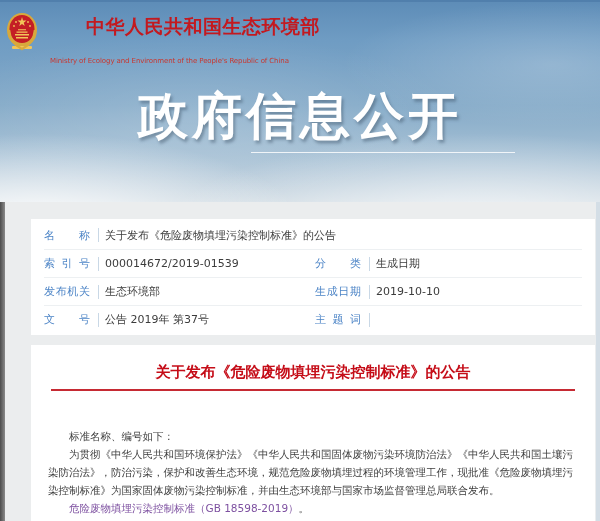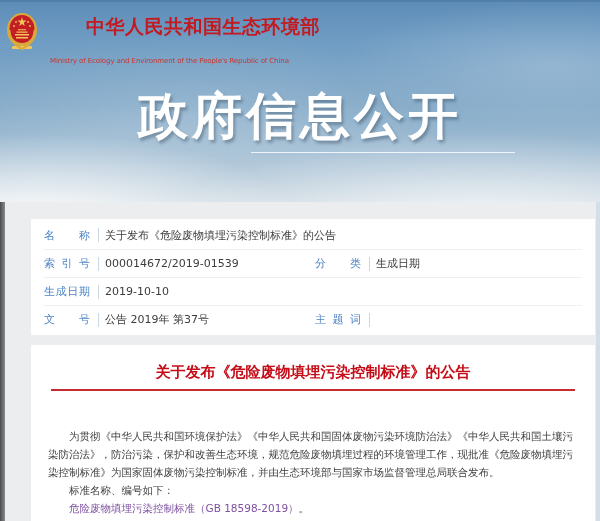--- a/index.html
+++ b/index.html
@@ -115,20 +115,25 @@
       <span class="val">000014672/2019-01539</span>
     </div>
     <div class="cell cell-r">
       <span class="lbl">分类</span>
       <span class="vsep"></span>
       <span class="val">生成日期</span>
     </div>
   </div>
 
   <div class="irow">
+    <div class="cell cell-l">
+      <span class="lbl">发布机关</span>
+      <span class="vsep"></span>
+      <span class="val">生态环境部</span>
+    </div>
     <div class="cell cell-r">
       <span class="lbl">生成日期</span>
       <span class="vsep"></span>
       <span class="val">2019-10-10</span>
     </div>
   </div>
 
   <div class="irow">
     <div class="cell cell-l">
       <span class="lbl">文号</span>
@@ -141,17 +146,17 @@
       <span class="val"></span>
     </div>
   </div>
 
 </div>
 
 <div class="card card-article">
   <div class="a-title">关于发布《危险废物填埋污染控制标准》的公告</div>
   <div class="a-underline"></div>
   <div class="a-body">
+    <p>标准名称、编号如下：</p>
     <p>为贯彻《中华人民共和国环境保护法》《中华人民共和国固体废物污染环境防治法》《中华人民共和国土壤污染防治法》，防治污染，保护和改善生态环境，规范危险废物填埋过程的环境管理工作，现批准《危险废物填埋污染控制标准》为国家固体废物污染控制标准，并由生态环境部与国家市场监督管理总局联合发布。</p>
-    <p>标准名称、编号如下：</p>
     <p><span class="std-link">危险废物填埋污染控制标准（GB 18598-2019）</span><span>。</span></p>
   </div>
 </div>
 
 </body></html>

